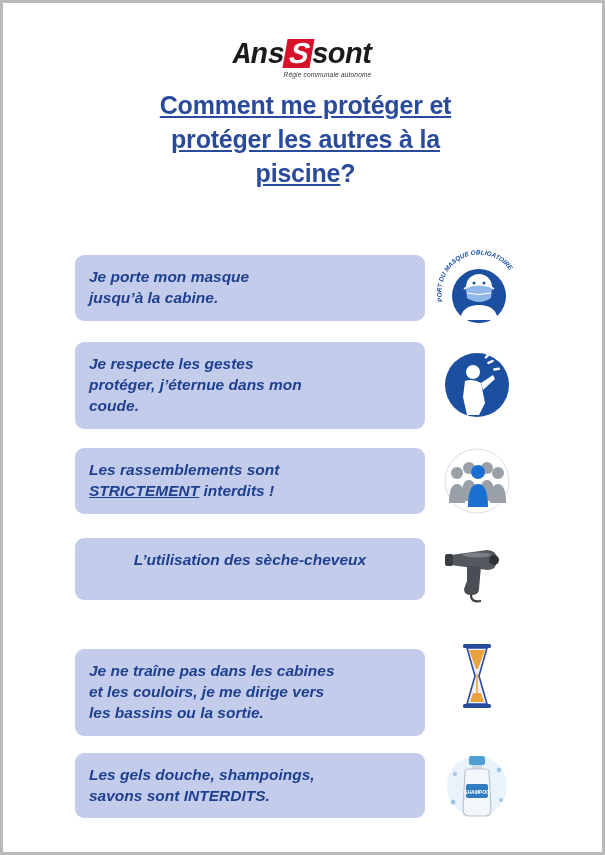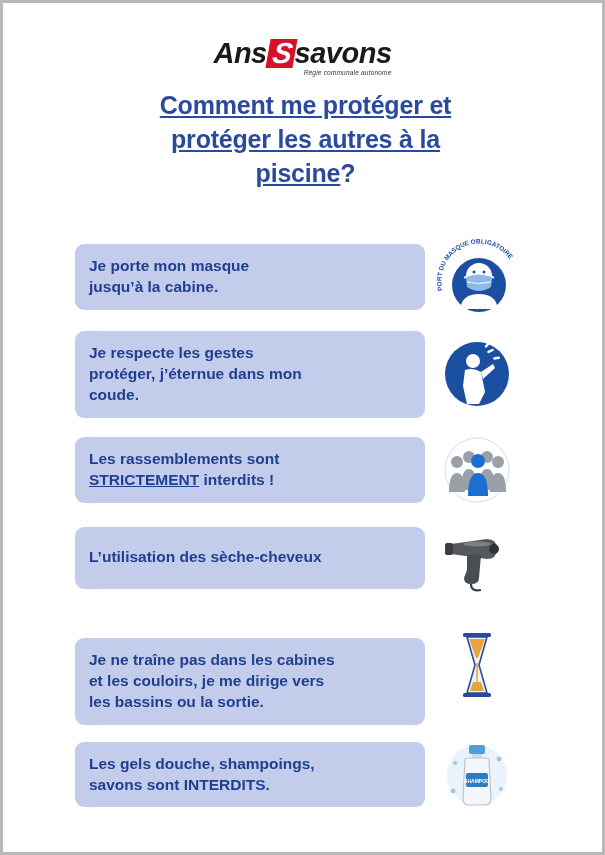--- a/index.html
+++ b/index.html
@@ -35,21 +35,21 @@
     line-height: 1;
   }
   .logo-row {
     display: inline-block;
     font-weight: bold;
     font-style: italic;
     font-size: 29px;
     letter-spacing: -0.5px;
     color: #1a1a1a;
   }
-  .logo-ans { color: #1a1a1a; }
+  .logo-ans { color: #1a1a1a; font-family: Liberation Mono, monospace; }
   .logo-s {
     display: inline-block;
     background: #d8112a;
     color: #ffffff;
     padding: 0 3px 0 5px;
     transform: skewX(-10deg);
     margin-left: 1px;
   }
   .logo-ports { color: #1a1a1a; }
   .logo-sub {
@@ -71,23 +71,24 @@
     font-size: 25px;
     font-weight: bold;
     line-height: 1.35;
     letter-spacing: -0.2px;
   }
   .title .u { text-decoration: underline; }
   .title .q { text-decoration: none; }
   
   .rows {
     position: absolute;
-    top: 232px;
+    top: 243px;
     left: 0;
     width: 100%;
+    font-style: italic;
   }
   .row {
     position: relative;
     display: flex;
     align-items: center;
     margin-bottom: 12px;
     padding-left: 72px;
     padding-right: 18px;
   }
   .bubble {
@@ -106,38 +107,38 @@
     width: 96px;
     min-height: 70px;
     display: flex;
     align-items: center;
     justify-content: center;
     margin-left: 4px;
   }
   .r1 .bubble { min-height: 62px; display: flex; flex-direction: column; justify-content: center;}
   .r2 .bubble { min-height: 82px; display: flex; flex-direction: column; justify-content: center;}
   .r3 .bubble { min-height: 62px; display: flex; flex-direction: column; justify-content: flex-start;}
-  .r4 .bubble { min-height: 62px; display: flex; flex-direction: column; justify-content: center;}
+  .r4 .bubble { min-height: 62px; display: flex; flex-direction: row; justify-content: center;}
   .r5 .bubble { min-height: 82px; display: flex; flex-direction: column; justify-content: center; margin-top: 32px;}
   .r6 .bubble { min-height: 62px; display: flex; flex-direction: column; justify-content: flex-start;}
   
   .circ {
     border-radius: 50%;
     display: block;
   }
 </style>
 </head>
 <body>
 
 <div class="page">
 
   <div class="logo-wrap">
     <div class="logo">
       <div class="logo-row">
-        <span class="logo-ans">Ans</span><span class="logo-s">S</span><span class="logo-ports">savons</span>
+        <span class="logo-ans">Ans</span><span class="logo-s">S</span><span class="logo-ports">sont</span>
       </div>
       <div class="logo-sub">Régie communale autonome</div>
     </div>
   </div>
 
   <div class="title">
     <div><span class="u">Comment me protéger et</span></div>
     <div><span class="u">protéger les autres à la</span></div>
     <div><span class="u">piscine</span><span class="q">?</span></div>
   </div>

